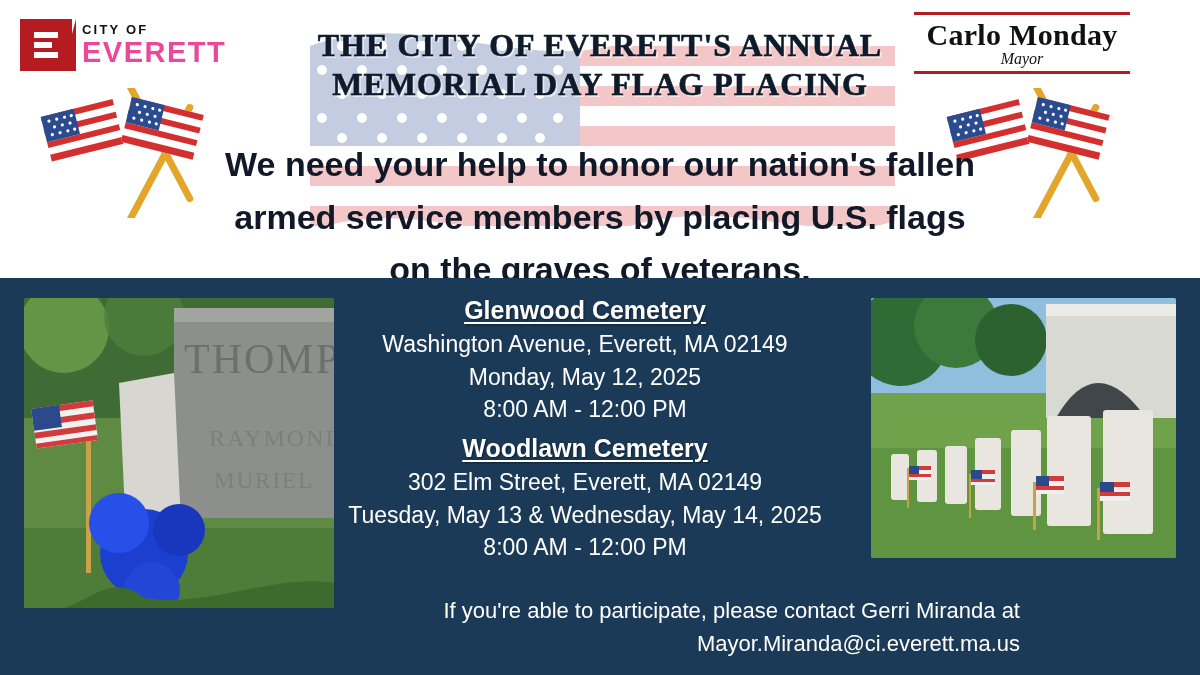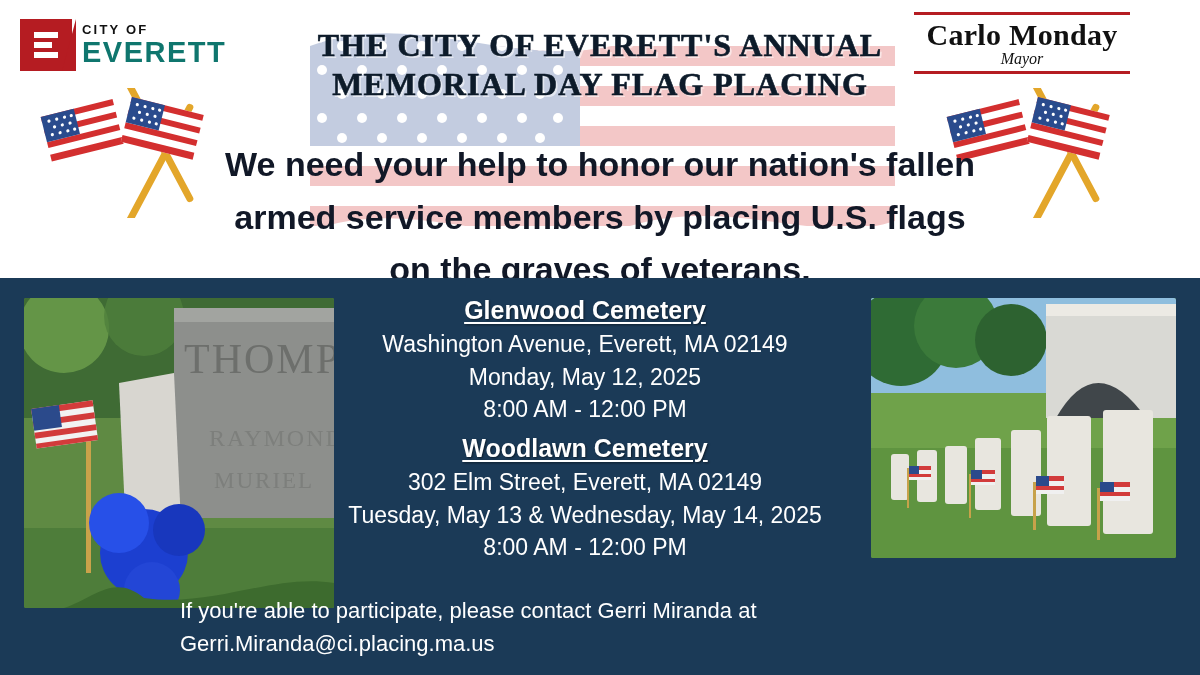--- a/index.html
+++ b/index.html
@@ -38,21 +38,21 @@
   .logo-mark .e3 { top:33px; }
   .logo-mark .slash {
     position:absolute; right:-4px; top:0; width:0; height:0;
     border-left:14px solid transparent; border-bottom:52px solid #b51c22;
   }
   .logo-text { line-height:1; }
   .logo-text .city {
     font-size:13px; letter-spacing:2.2px; font-weight:bold; color:#111; display:block;
   }
   .logo-text .everett {
-    font-size:29px; letter-spacing:1.5px; font-weight:bold; color:#0f766e; display:block; margin-top:2px;
+    font-size:29px; letter-spacing:1.5px; font-weight:bold; color:#ec4899; display:block; margin-top:2px;
   }
 
   .mayor {
     position:absolute; right:22px; top:12px; width:216px; text-align:center;
   }
   .mayor .rule-top { height:3px; background:#b51c22; width:100%; }
   .mayor .rule-bot { height:3px; background:#b51c22; width:100%; margin-top:2px; }
   .mayor .name {
     font-family:"Liberation Serif", serif;
     font-size:30px; font-weight:bold; color:#111; letter-spacing:0.3px;
@@ -98,21 +98,21 @@
   }
   .cem-name {
     font-size:25px; font-weight:bold; text-decoration:underline;
     text-underline-offset:3px; margin-bottom:3px;
     text-shadow:1px 1px 2px rgba(0,0,0,.5);
   }
   .cem-line { font-size:23px; line-height:1.42; }
   .gap { height:8px; }
 
   .contact {
-    position:absolute; left:180px; top:316px; width:840px; text-align:left;
+    position:absolute; left:180px; top:316px; width:840px; text-align:right;
     color:#ffffff; font-size:22px; line-height:1.5;
   }
 
   
   .sky { position:absolute; left:0; top:0; width:100%; height:100%; }
 </style>
 </head>
 <body>
 
 <div class="poster">
@@ -417,16 +417,16 @@
       <div>
         <div class="cem-name">Woodlawn Cemetery</div>
         <div class="cem-line">302 Elm Street, Everett, MA 02149</div>
         <div class="cem-line">Tuesday, May 13 &amp; Wednesday, May 14, 2025</div>
         <div class="cem-line">8:00 AM - 12:00 PM</div>
       </div>
     </div>
 
     <div class="contact">
       <div>If you're able to participate, please contact Gerri Miranda at</div>
-      <div>Gerri.Miranda@ci.placing.ma.us</div>
+      <div>Mayor.Miranda@ci.everett.ma.us</div>
     </div>
   </div>
 </div>
 
 </body></html>

